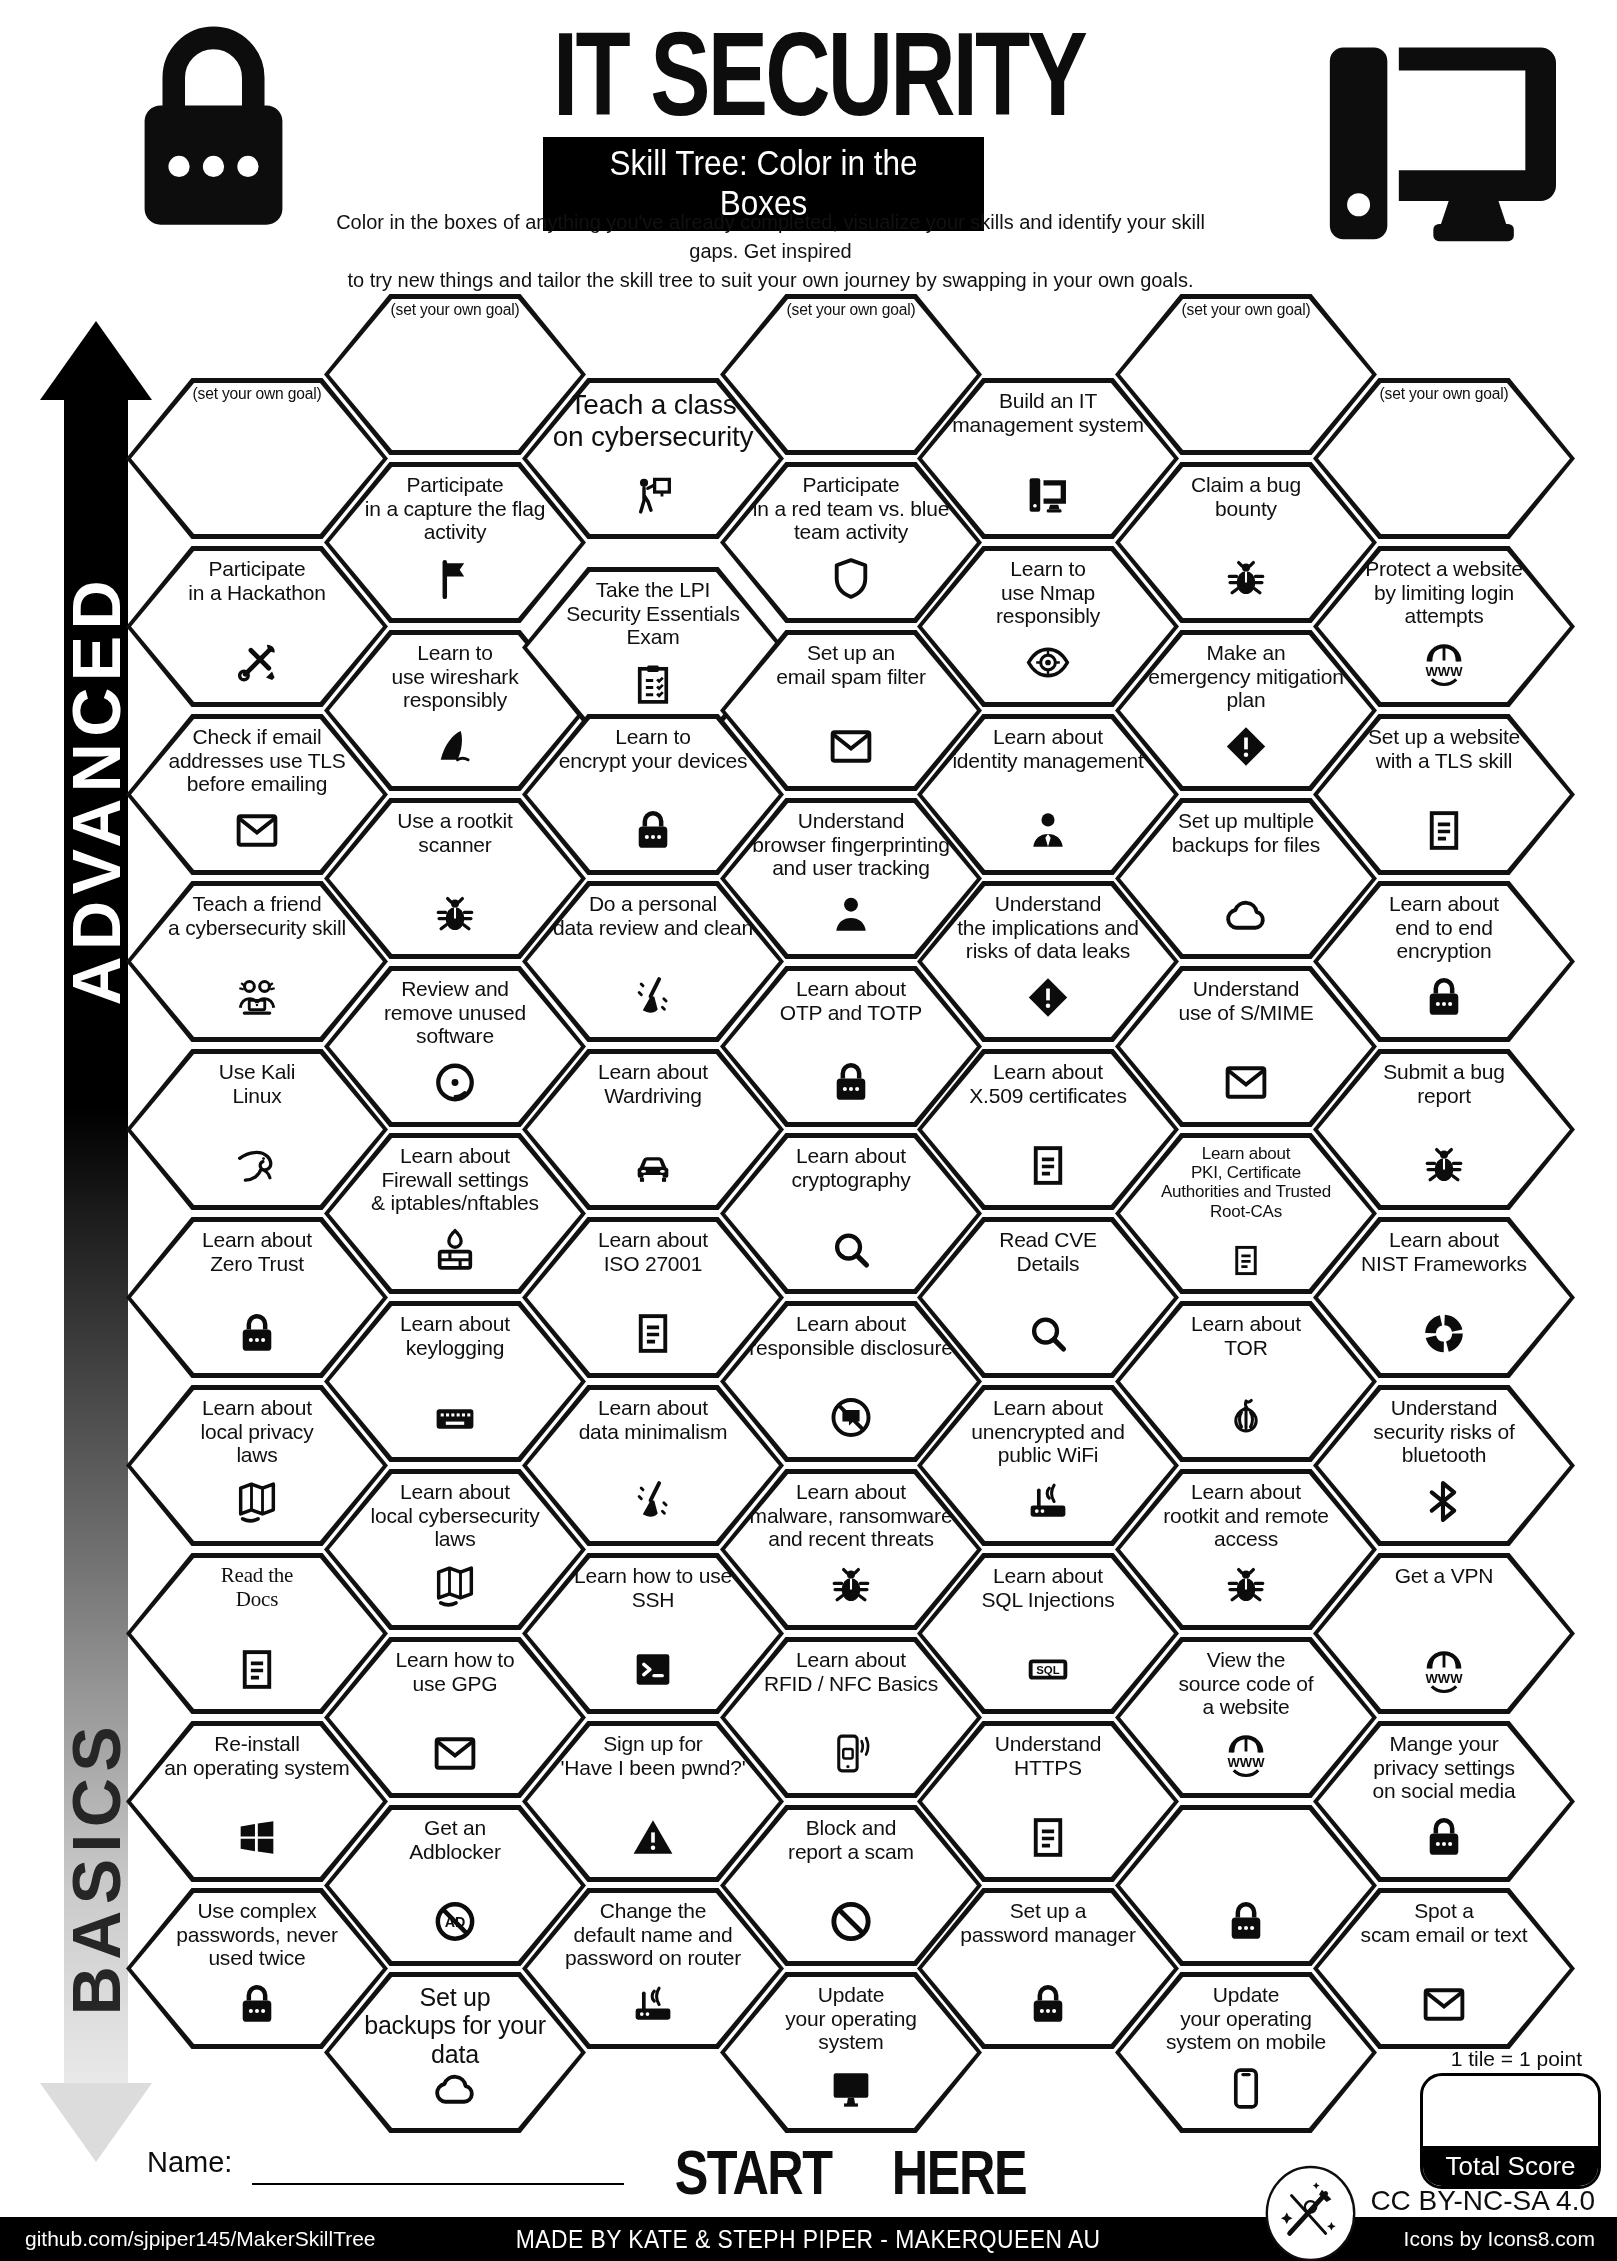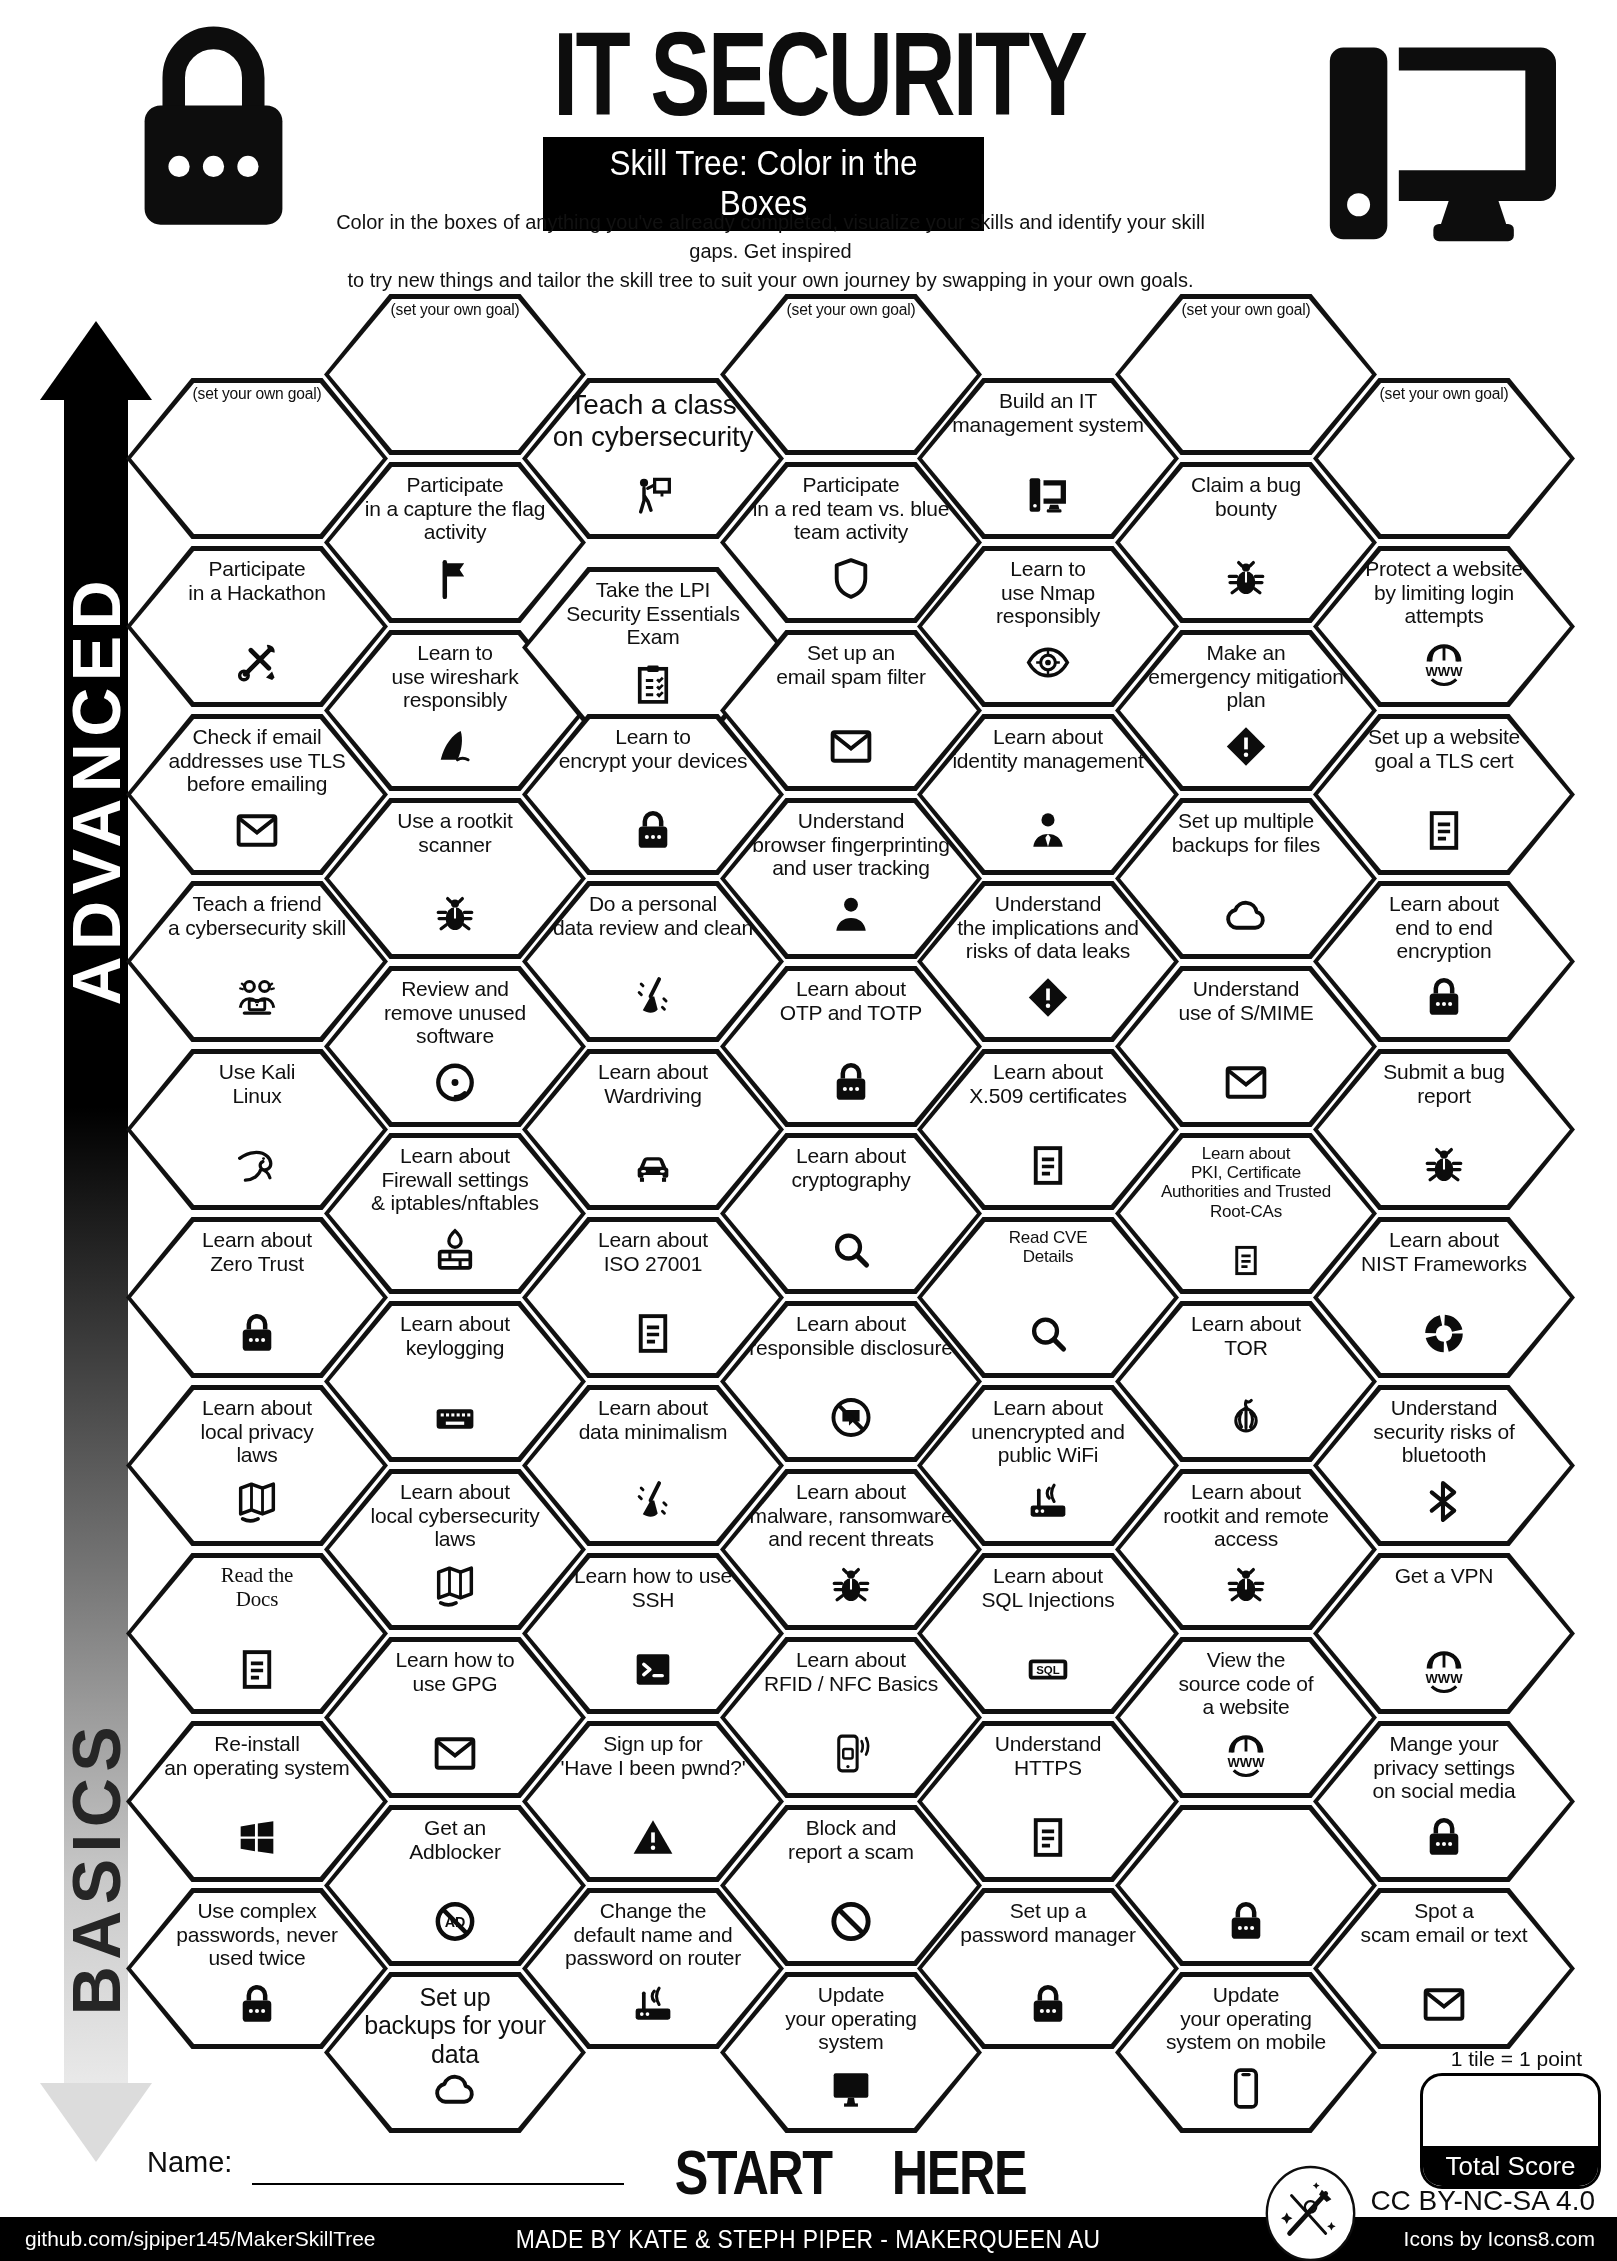--- a/index.html
+++ b/index.html
@@ -693,21 +693,21 @@
       <div class="hex hexclip" style="left: 917px; top: 1049px;">
         <div class="hex-inner hexclip"></div>
         <div class="hex-label" style="font-size:21px">Learn about
 X.509 certificates</div>
         <svg class="hex-icon" width="49" height="49" viewBox="0 0 24 24" style="top:92px">
           <use href="#i-document"></use>
         </svg>
       </div>
       <div class="hex hexclip" style="left: 917px; top: 1217px;">
         <div class="hex-inner hexclip"></div>
-        <div class="hex-label" style="font-size:17px">Read CVE
+        <div class="hex-label" style="font-size:21px">Read CVE
 Details</div>
         <svg class="hex-icon" width="49" height="49" viewBox="0 0 24 24" style="top:92px">
           <use href="#i-magnifier"></use>
         </svg>
       </div>
       <div class="hex hexclip" style="left: 917px; top: 1385px;">
         <div class="hex-inner hexclip"></div>
         <div class="hex-label" style="font-size:21px">Learn about
 unencrypted and
 public WiFi</div>
@@ -836,21 +836,21 @@
         <div class="hex-label" style="font-size:21px">Protect a website
 by limiting login
 attempts</div>
         <svg class="hex-icon" width="49" height="49" viewBox="0 0 24 24" style="top:92px">
           <use href="#i-www-globe"></use>
         </svg>
       </div>
       <div class="hex hexclip" style="left: 1313px; top: 714px;">
         <div class="hex-inner hexclip"></div>
         <div class="hex-label" style="font-size:21px">Set up a website
-goal a TLS cert</div>
+with a TLS skill</div>
         <svg class="hex-icon" width="49" height="49" viewBox="0 0 24 24" style="top:92px">
           <use href="#i-document"></use>
         </svg>
       </div>
       <div class="hex hexclip" style="left: 1313px; top: 881px;">
         <div class="hex-inner hexclip"></div>
         <div class="hex-label" style="font-size:21px">Learn about
 end to end
 encryption</div>
         <svg class="hex-icon" width="49" height="49" viewBox="0 0 24 24" style="top:92px">

